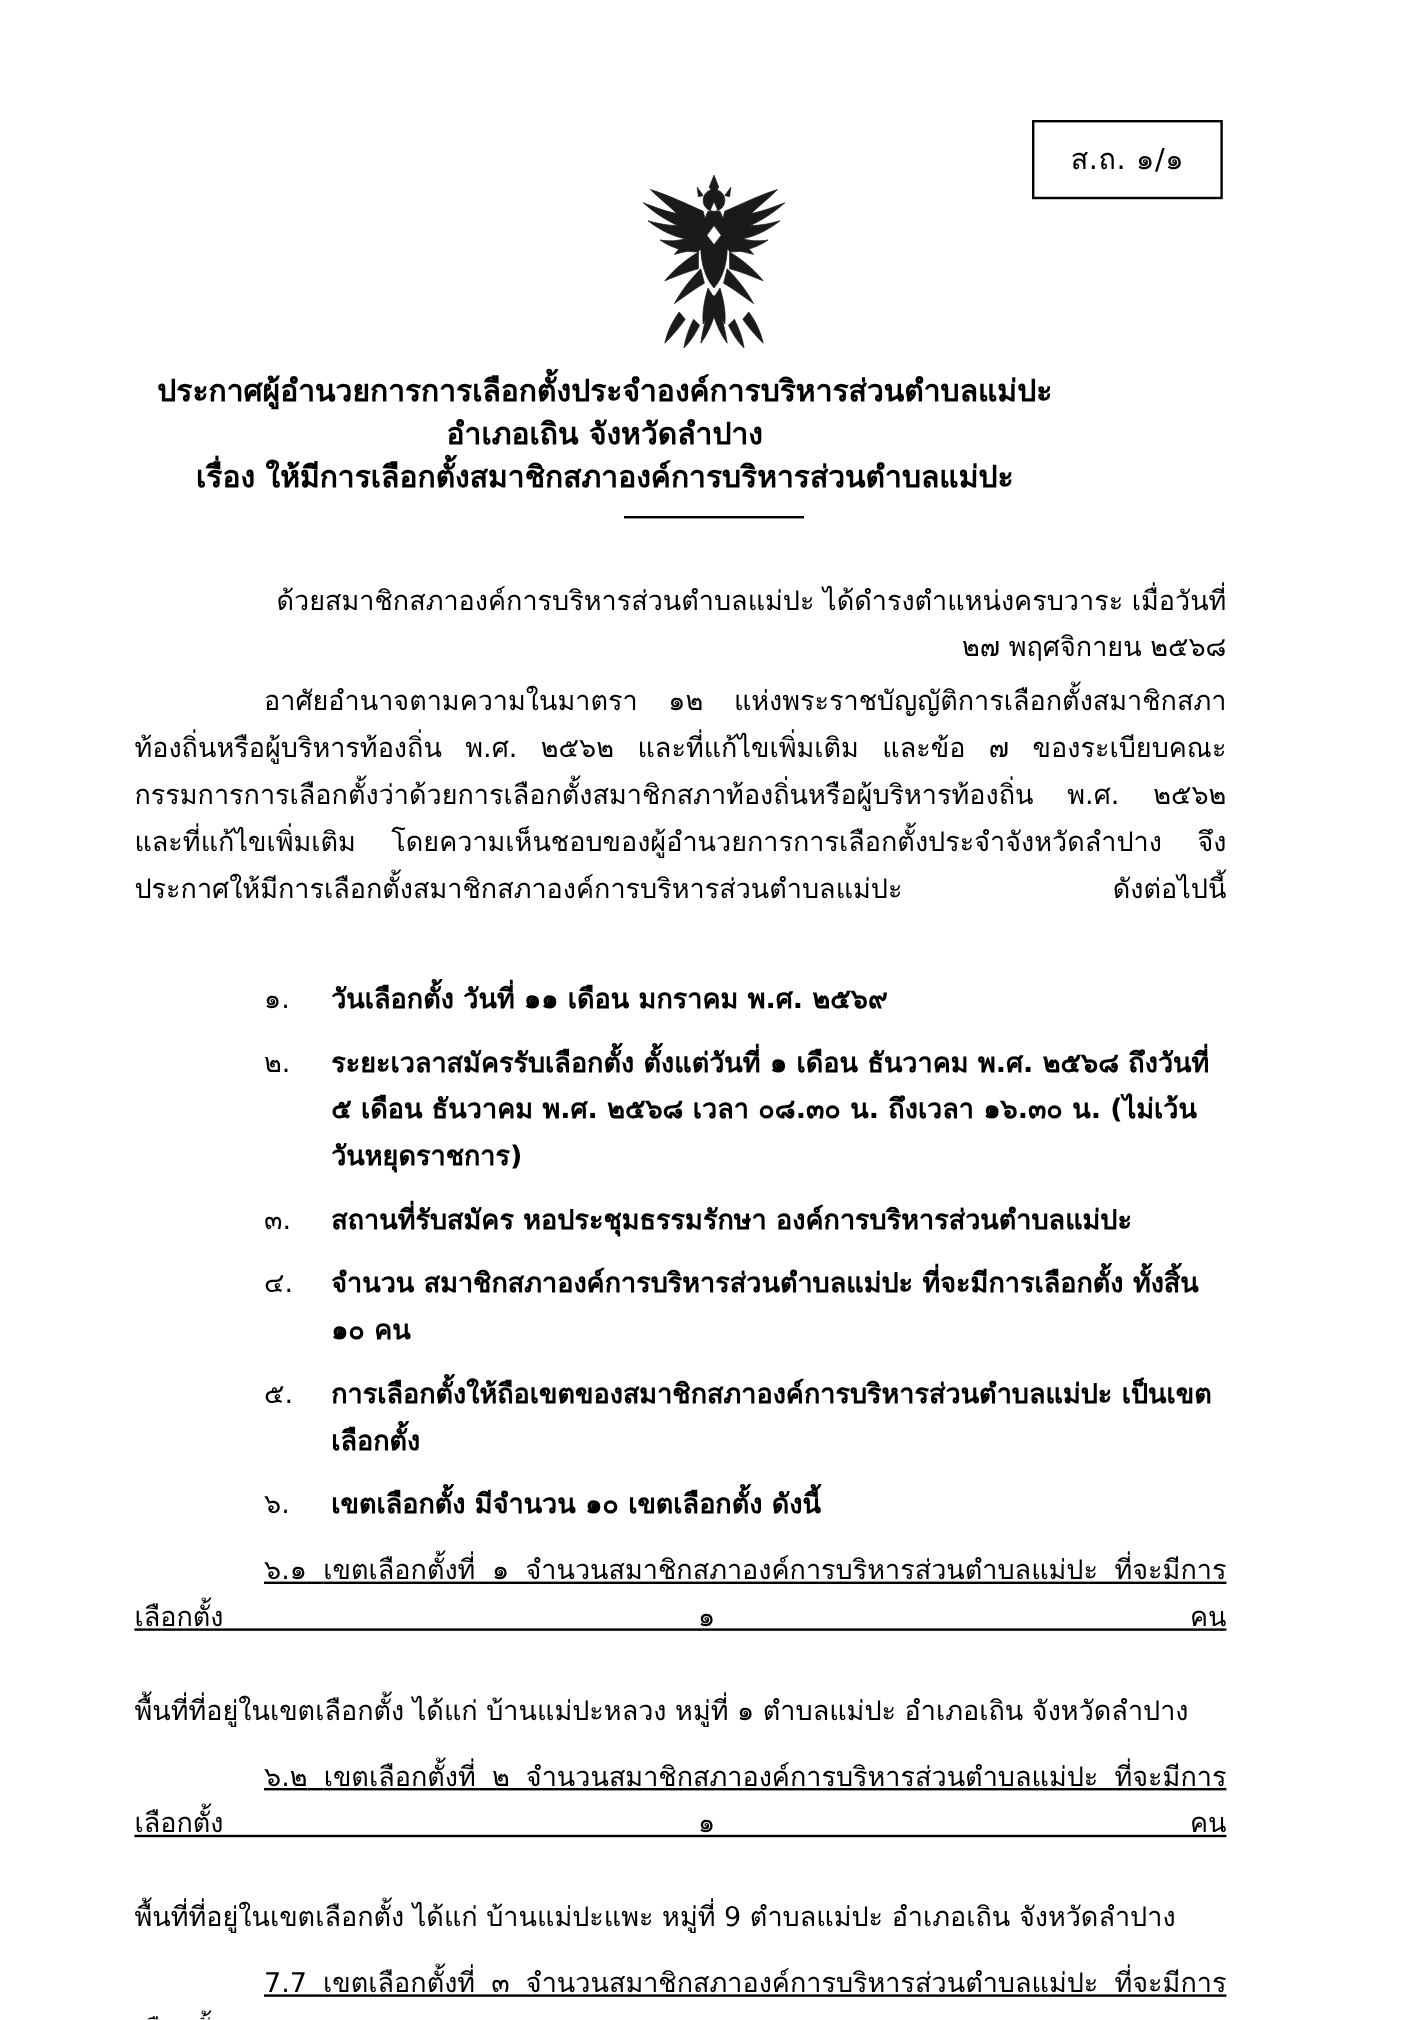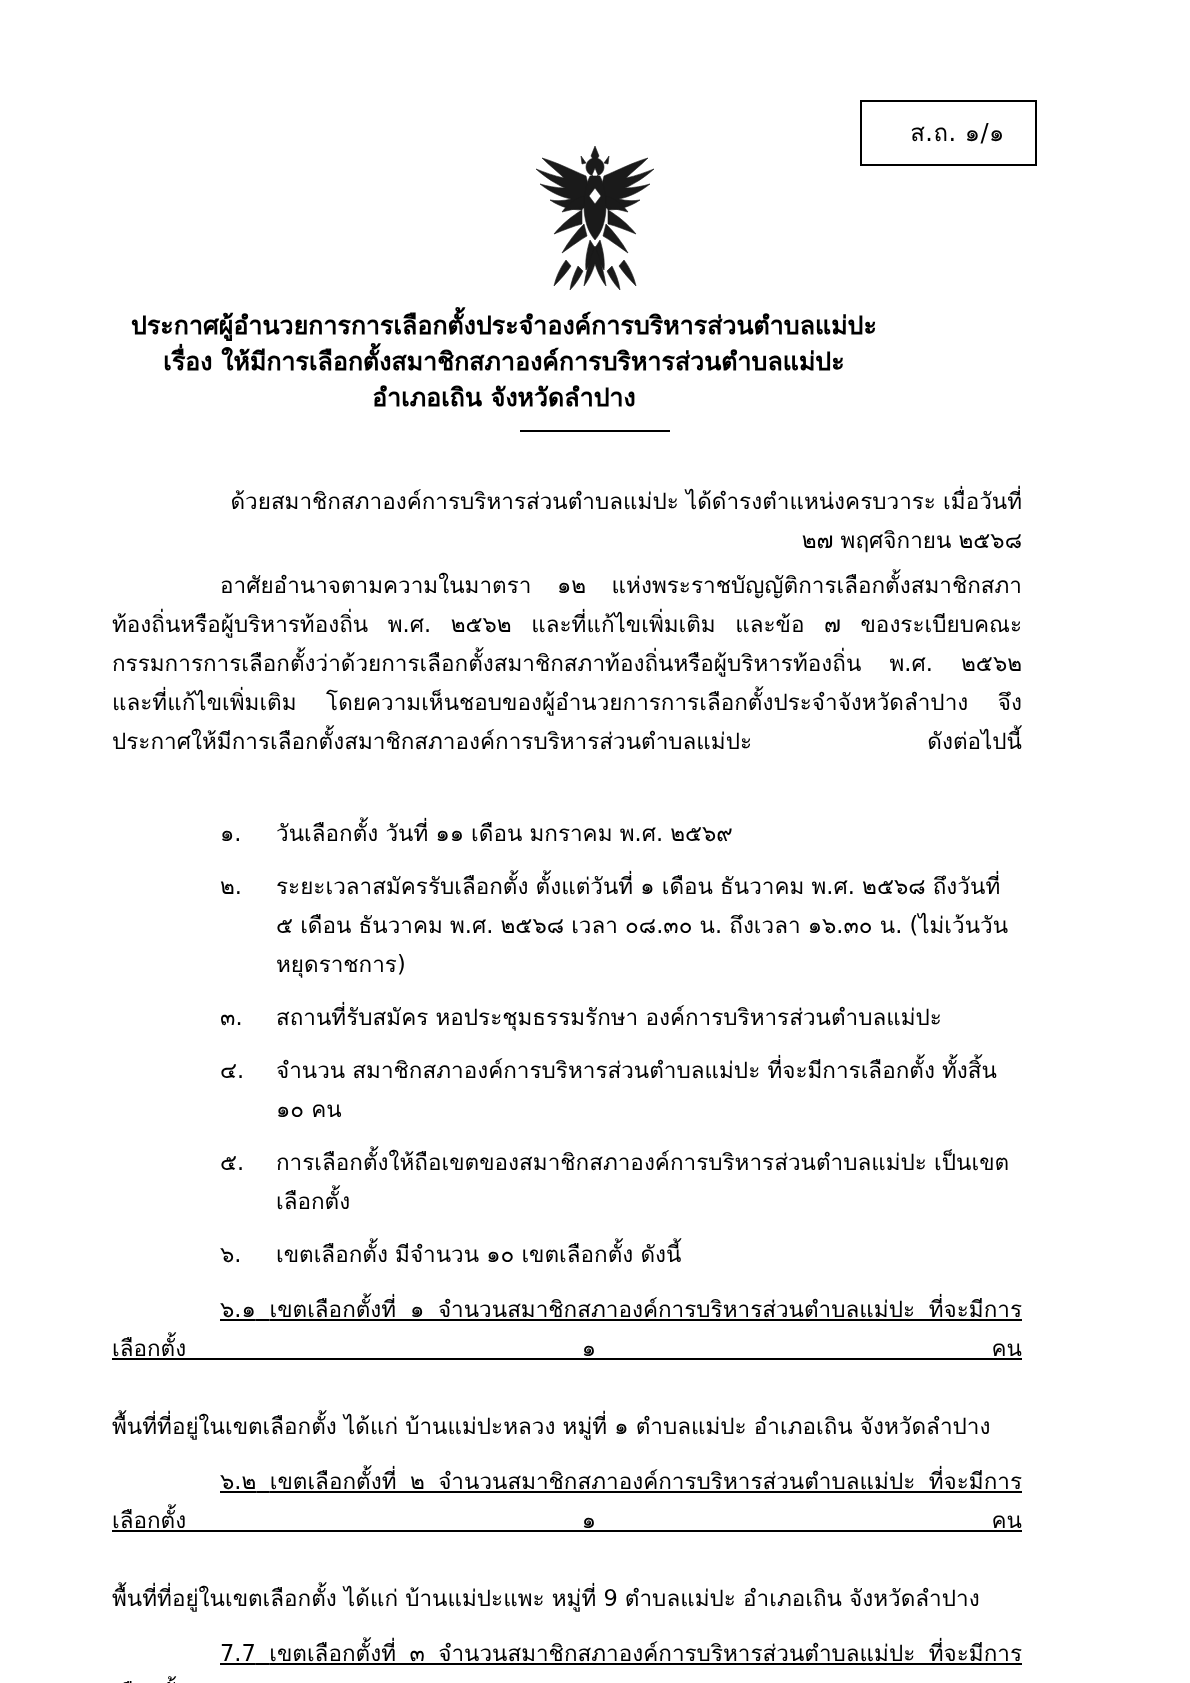--- a/index.html
+++ b/index.html
@@ -26,21 +26,20 @@
   .form-code-box {
     position: absolute;
     top: 100px;
     left: 860px;
     width: 155px;
     height: 62px;
     border: 2px solid #000;
     display: flex;
     align-items: center;
     justify-content: center;
-    padding-left: 18px;
   }
   .form-code-text {
     font-size: 24px;
     letter-spacing: 0.5px;
     line-height: 1;
   }
 
   
   .emblem-wrap {
     position: absolute;
@@ -119,20 +118,21 @@
     margin: 14px 0 0 0;
   }
   .item-num {
     display: inline-block;
     width: 56px;
     margin-left: 108px;
     flex: none;
   }
   .item-body {
     flex: 1;
+    font-weight: bold;
   }
 
   .subitem {
     margin: 16px 0 0 0;
     text-indent: 108px;
     text-align: justify;
     text-decoration: underline;
   }
   .subitem:after {
     content: "";
@@ -190,22 +190,22 @@
         <path d="M58 126 C54 134 51 142 50 150 C56 144 60 137 63 131 z"></path>
         <path d="M92 126 C96 134 99 142 100 150 C94 144 90 137 87 131 z"></path>
         <path d="M46 120 C40 128 36 137 34 146 C41 139 47 132 51 126 z"></path>
         <path d="M104 120 C110 128 114 137 116 146 C109 139 103 132 99 126 z"></path>
       </g>
     </svg>
   </div>
 
   <div class="titles">
     <div class="title-line">ประกาศผู้อำนวยการการเลือกตั้งประจำองค์การบริหารส่วนตำบลแม่ปะ</div>
+    <div class="title-line">อำเภอเถิน จังหวัดลำปาง</div>
     <div class="title-line">เรื่อง  ให้มีการเลือกตั้งสมาชิกสภาองค์การบริหารส่วนตำบลแม่ปะ</div>
-    <div class="title-line">อำเภอเถิน จังหวัดลำปาง</div>
   </div>
 
   <div class="rule-wrap">
     <div class="rule"></div>
   </div>
 
   <div class="body-text">
 
     <p class="para nojust">ด้วยสมาชิกสภาองค์การบริหารส่วนตำบลแม่ปะ ได้ดำรงตำแหน่งครบวาระ เมื่อวันที่ ๒๗ พฤศจิกายน ๒๕๖๘</p>
 

